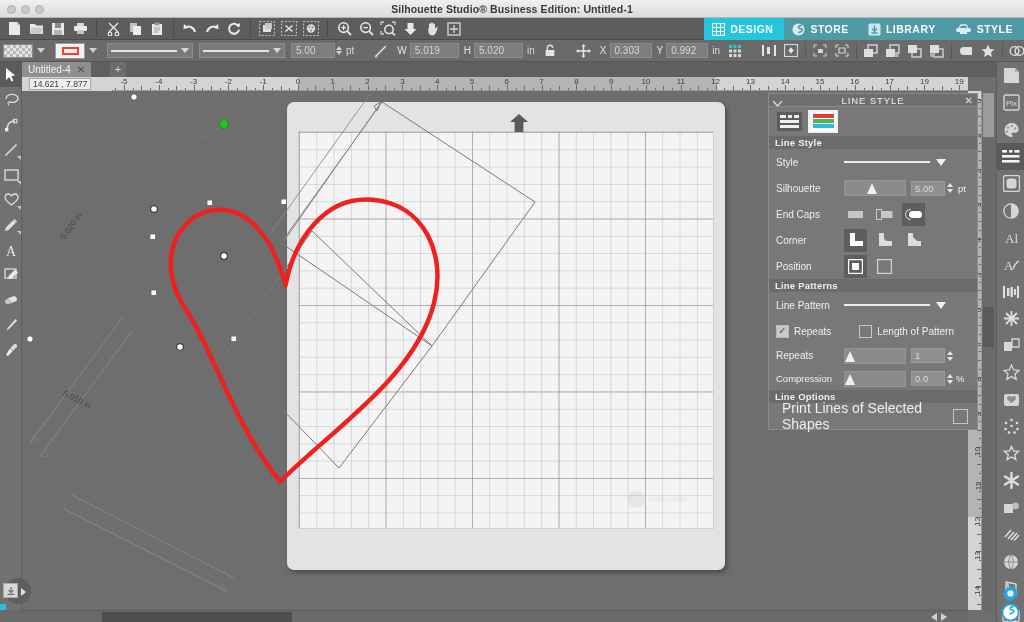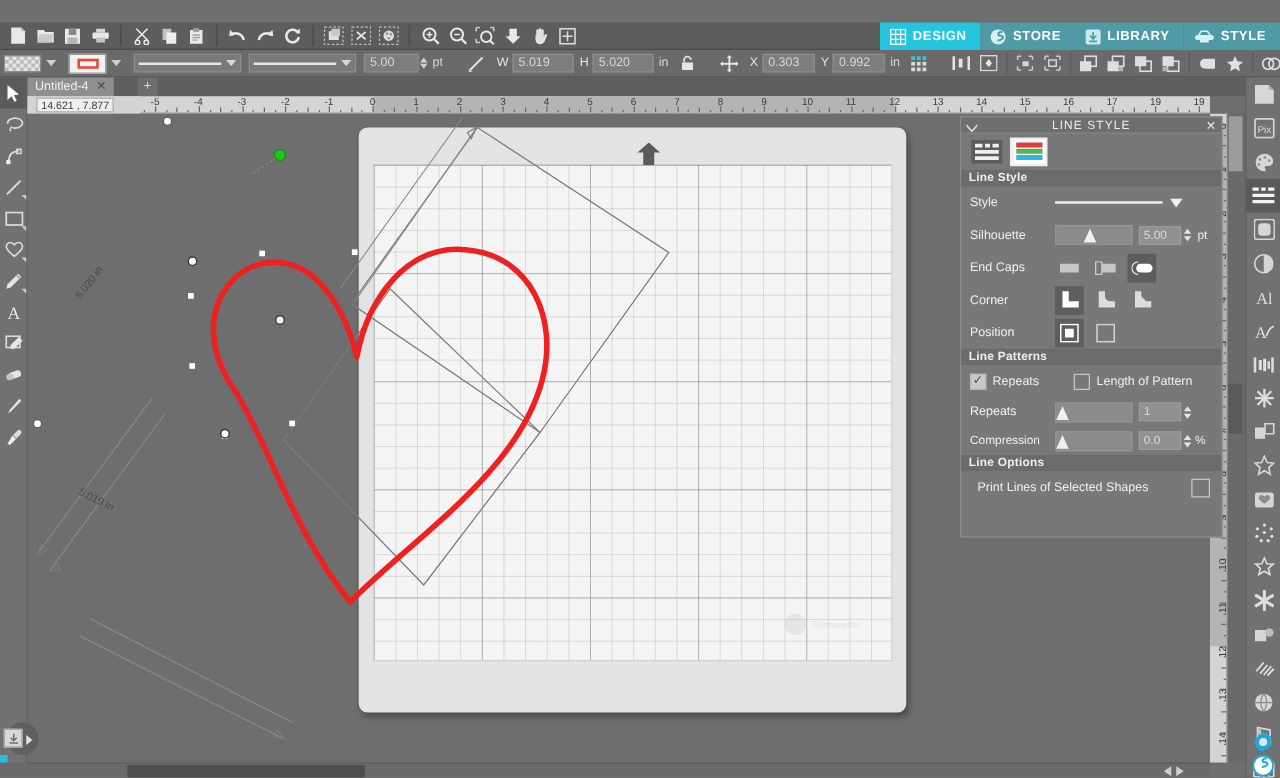--- a/index.html
+++ b/index.html
@@ -316,20 +316,28 @@
   .selbox{ position:absolute; }
   .dimtext{
     position:absolute; font-size:8.5px; color:#4a4a4a; white-space:nowrap;
   }
 </style>
 </head>
 <body>
 
 <div class="app">
 
+  <div class="titlebar">
+    <div class="wbtns">
+      <div class="wbtn"></div>
+      <div class="wbtn"></div>
+      <div class="wbtn"></div>
+    </div>
+    <div class="title-text">Silhouette Studio® Business Edition: Untitled-1</div>
+  </div>
 
   <div class="tb1">
     <div class="tgrp">
       <div class="ticon">
         <svg width="13" height="15" viewBox="0 0 13 15">
             <path d="M1 1h8l3 3v10H1z" fill="#e9e9e9"></path>
             <path d="M9 1v3h3" fill="#bdbdbd"></path>
           </svg>
       </div>
       <div class="ticon">
@@ -1139,20 +1147,27 @@
       </div>
       <div class="obtn">
         <svg width="15" height="15" viewBox="0 0 15 15">
             <rect x="0.5" y="0.5" width="14" height="14" fill="none" stroke="#d4d4d4" stroke-width="1.4"></rect>
           </svg>
       </div>
     </div>
 
     <div class="sechdr">Line Patterns</div>
 
+    <div class="row">
+      <span class="lab">Line Pattern</span>
+      <div class="styledd">
+          <span class="ln"></span>
+          <span class="cr"></span>
+        </div>
+    </div>
 
     <div class="row">
       <div class="chk on"></div>
       <span class="cktxt">Repeats</span>
       <div class="chk plain" style="margin-left:28px"></div>
       <span class="cktxt">Length of Pattern</span>
     </div>
 
     <div class="row" style="height:23px">
       <span class="lab">Repeats</span>
@@ -1175,21 +1190,21 @@
       <div class="pspin">
           <i class="u"></i>
           <i class="d"></i>
         </div>
       <span class="punit" style="margin-left:3px">%</span>
     </div>
 
     <div class="sechdr">Line Options</div>
 
     <div class="row">
-      <span style="font-size:10px;color:#efefef;flex:1;padding-left:6px">Print Lines of Selected Shapes</span>
+      <span style="font-size:14px;color:#efefef;flex:1;padding-left:6px">Print Lines of Selected Shapes</span>
       <div class="chk plain" style="width:15px;height:15px;margin-right:2px"></div>
     </div>
   </div>
 
   <div class="rrail">
     <div class="rtool">
       <svg width="17" height="17" viewBox="0 0 17 17">
           <path d="M1 1h11l4 4v11H1z" fill="#d7d7d7"></path>
           <path d="M12 1v4h4" fill="#aeaeae"></path>
         </svg>

